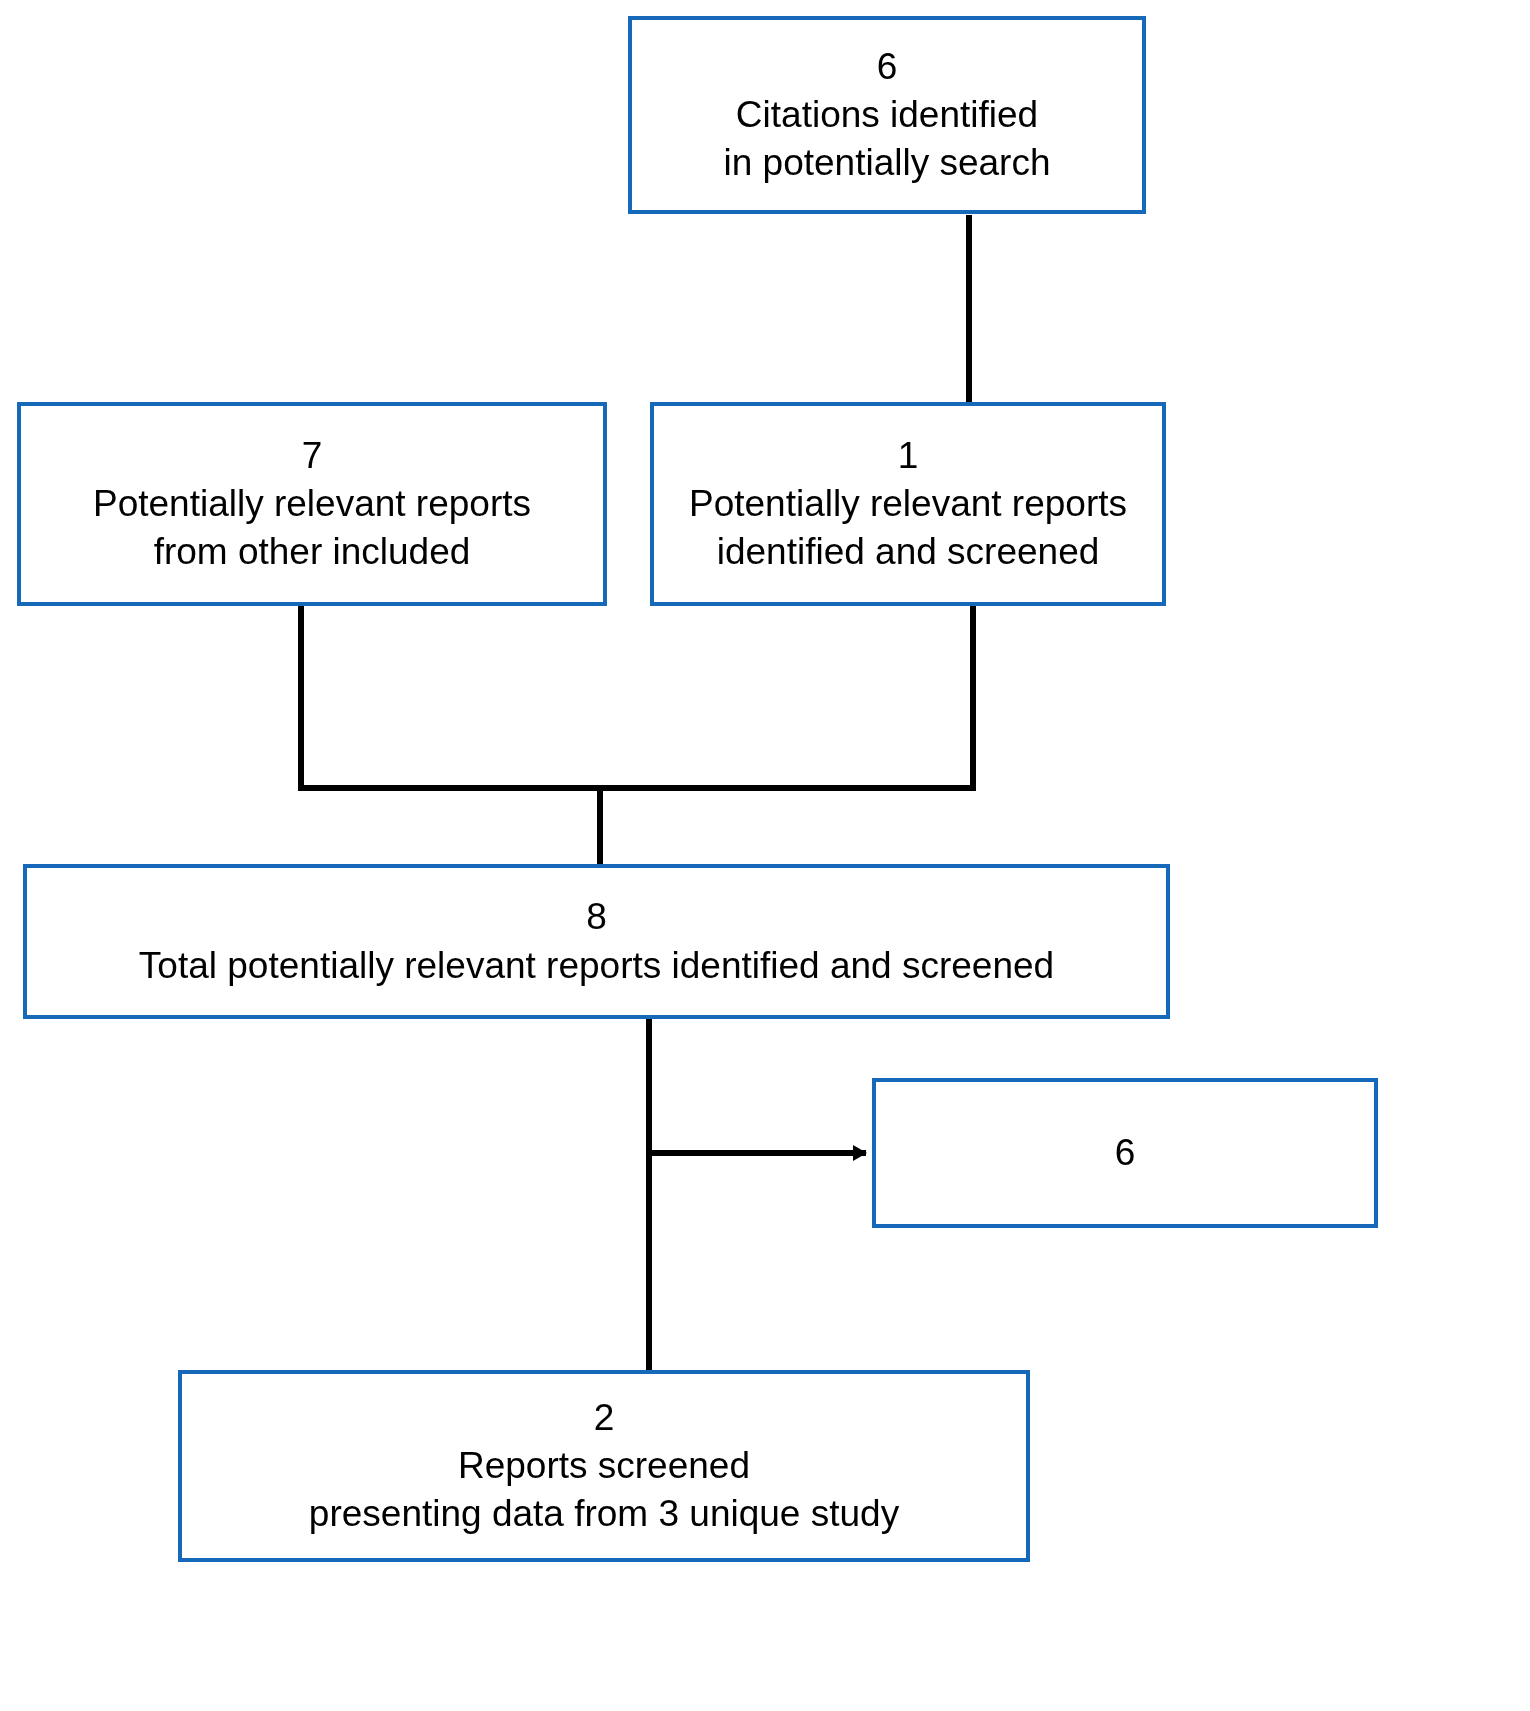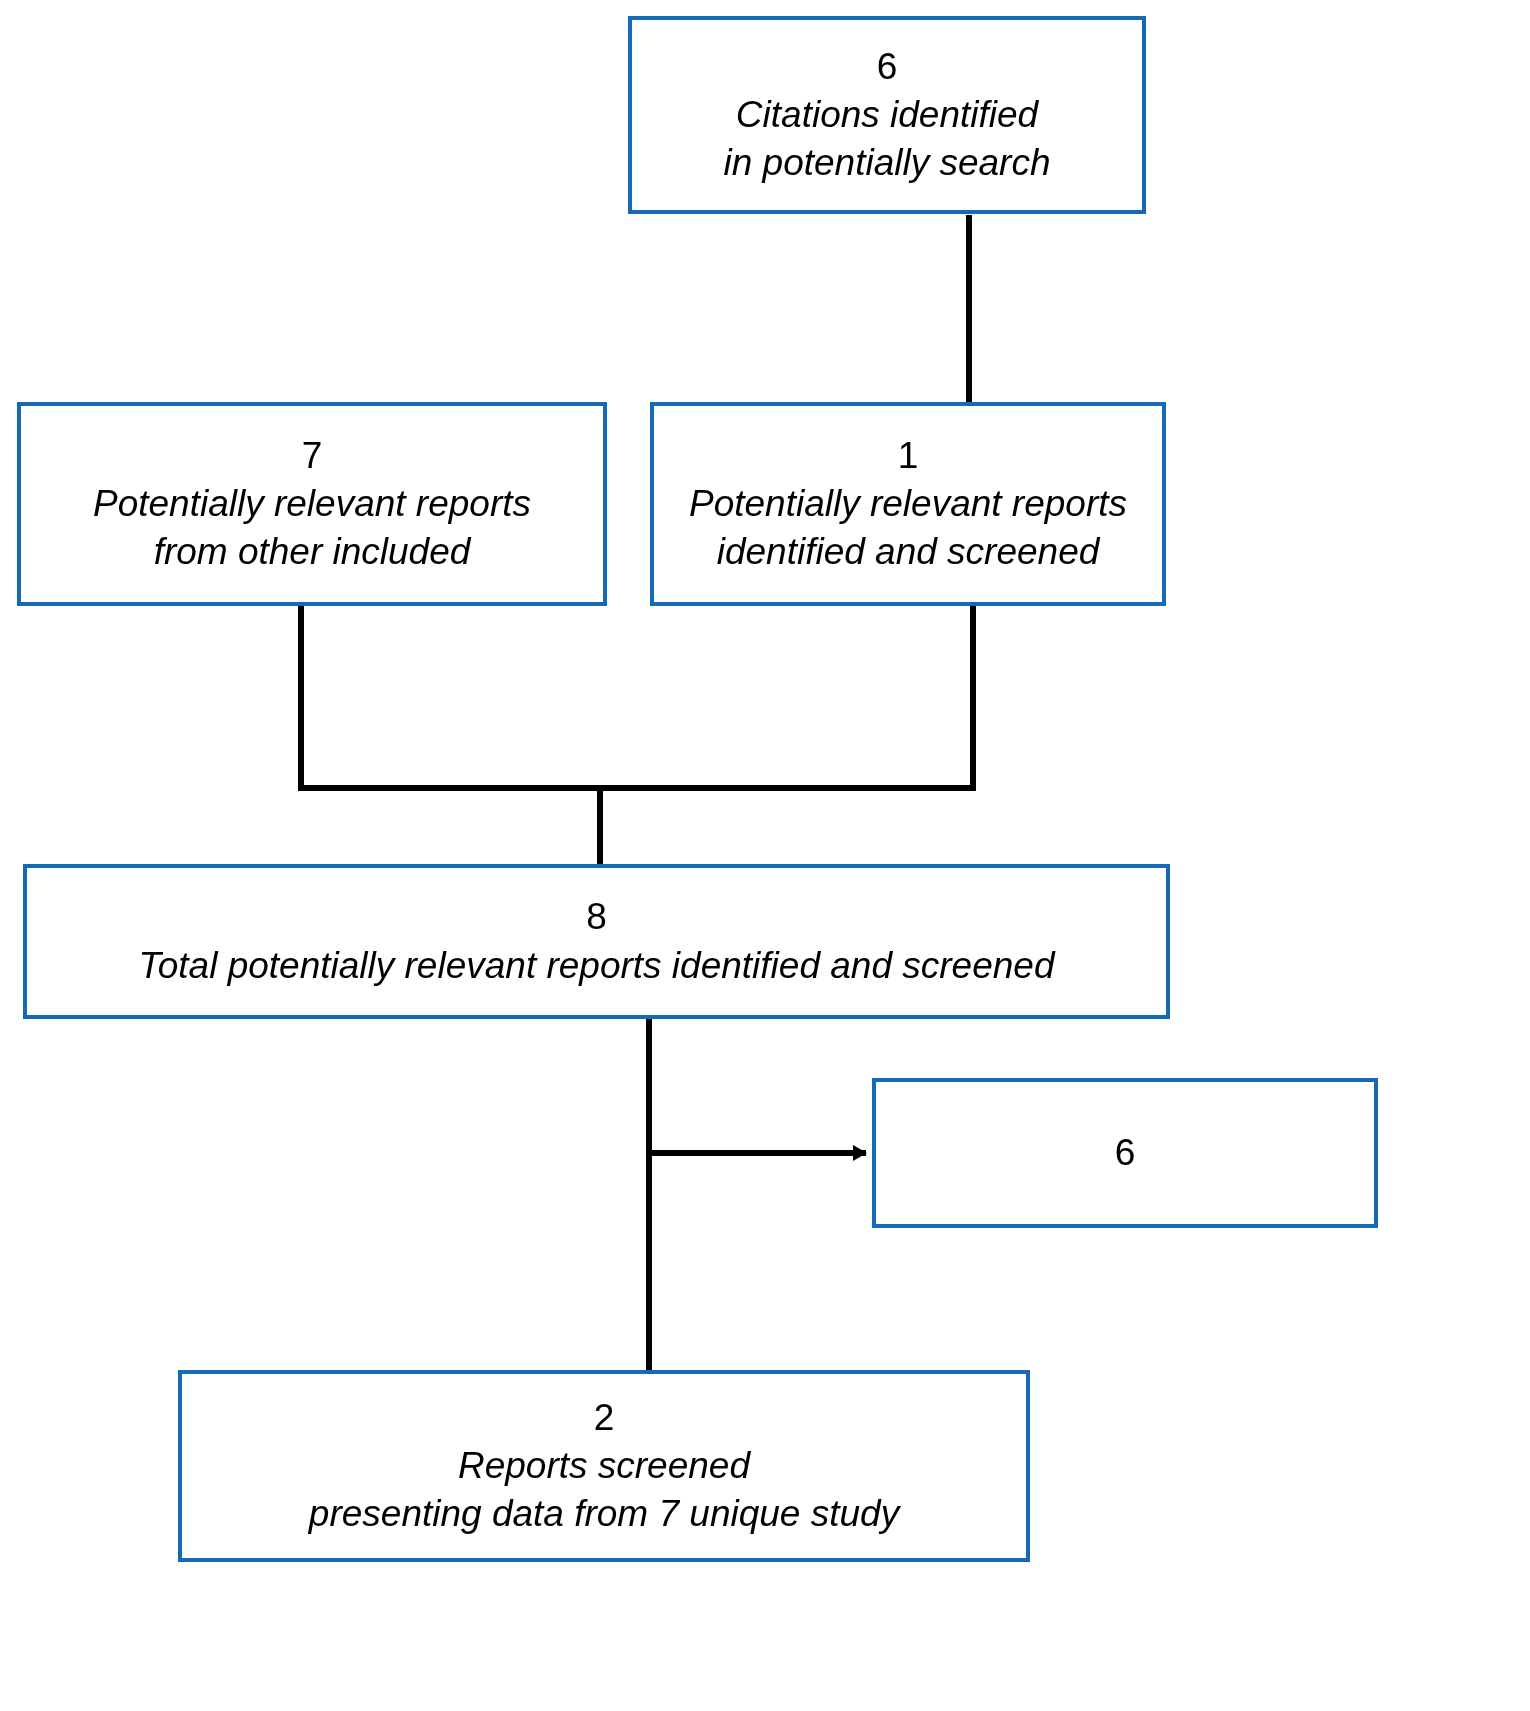--- a/index.html
+++ b/index.html
@@ -40,21 +40,20 @@
     color: #000000;
     line-height: 1.30;
     font-size: 37px;
     padding: 4px 10px;
   }
   .node .count {
     display: block;
   }
   .node .label-line {
     display: block;
-    font-style: italic;
   }
 
   
   #node-citations      { left: 628px;  top: 16px;   width: 518px;  height: 198px; }
   #node-other-sources  { left: 17px;   top: 402px;  width: 590px;  height: 204px; }
   #node-screened       { left: 650px;  top: 402px;  width: 516px;  height: 204px; }
   #node-total-screened { left: 23px;   top: 864px;  width: 1147px; height: 155px; }
   #node-excluded       { left: 872px;  top: 1078px; width: 506px;  height: 150px; }
   #node-included       { left: 178px;  top: 1370px; width: 852px;  height: 192px; }
 </style>
@@ -125,16 +124,16 @@
     <span class="label-line">Total potentially relevant reports identified and screened</span>
   </div>
 
   <div class="node" id="node-excluded">
     <span class="count">6</span>
   </div>
 
   <div class="node" id="node-included">
     <span class="count">2</span>
     <span class="label-line">Reports screened</span>
-    <span class="label-line">presenting data from 7 unique study</span>
+    <span class="label-line">presenting data from 3 unique study</span>
   </div>
 
 </div>
 
 </body></html>

